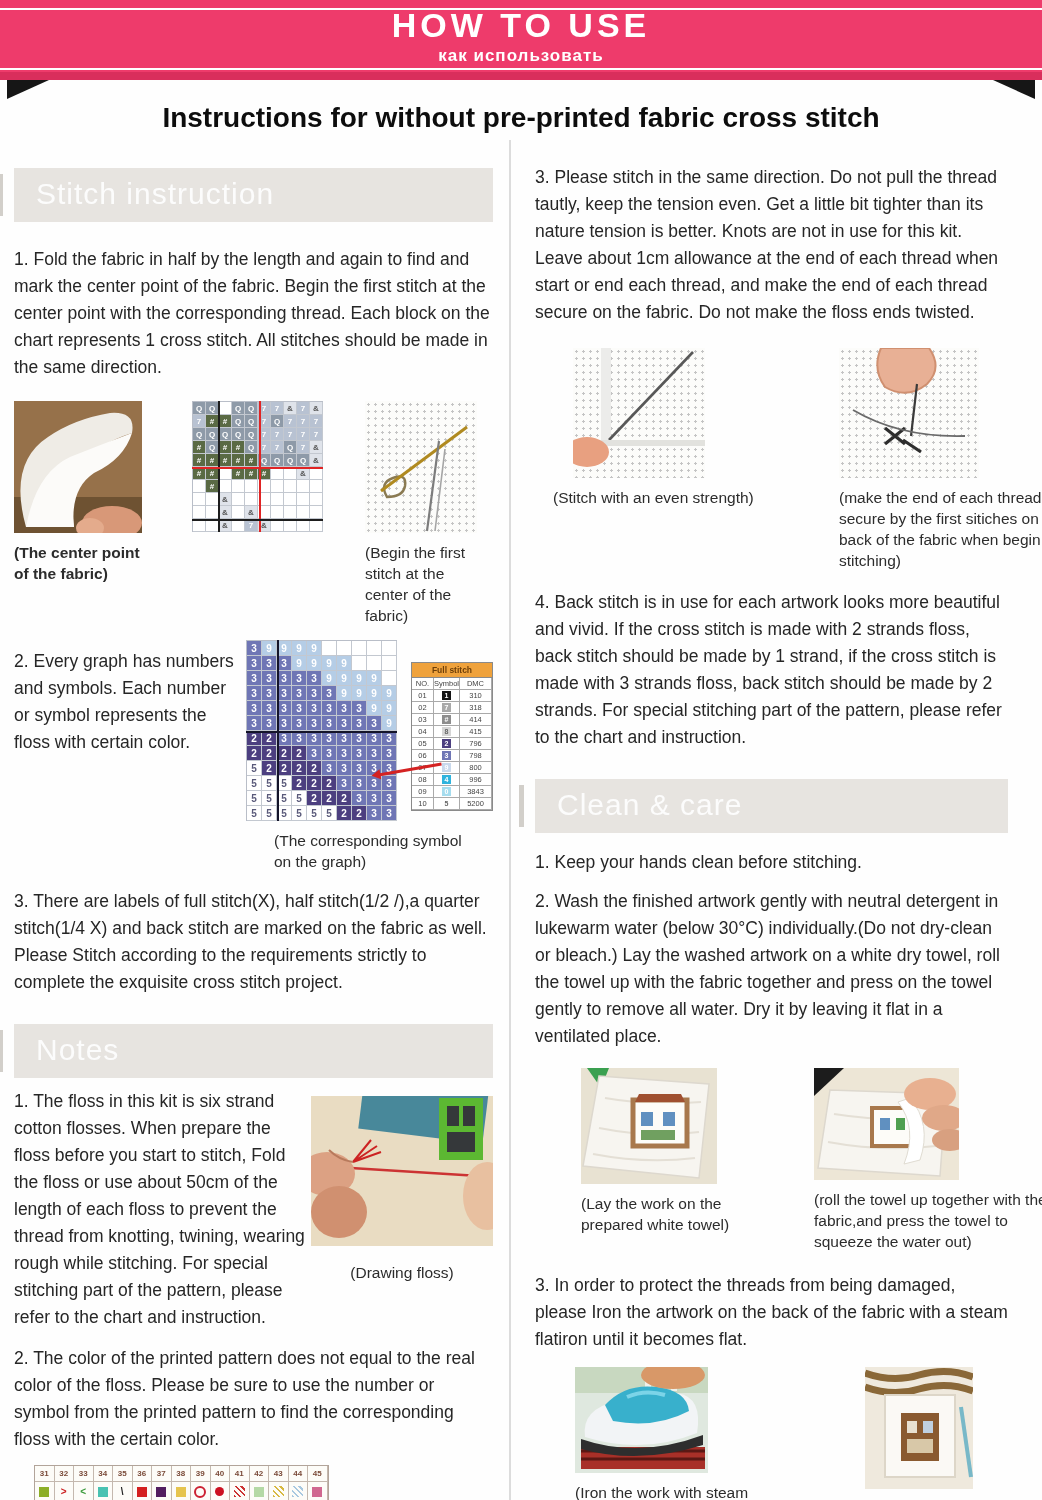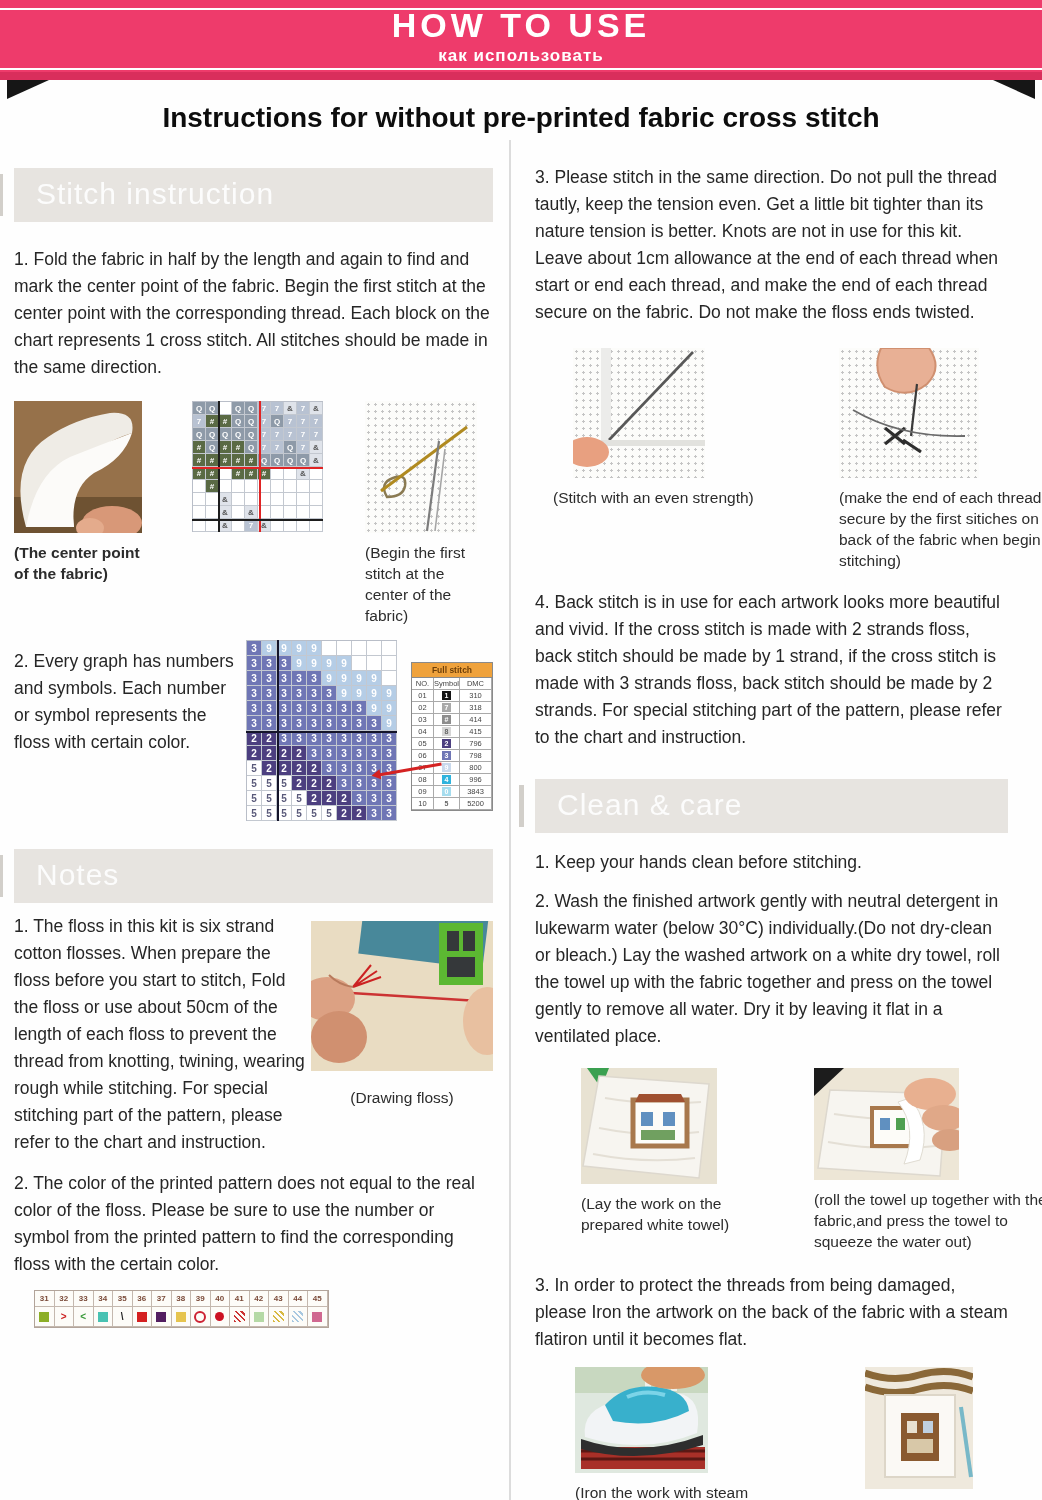--- a/index.html
+++ b/index.html
@@ -425,23 +425,25 @@
                 </div>
                 <div class="mc">3843</div>
                 <div class="mc">10</div>
                 <div class="mc">
                   <span class="msym" style="background: rgb(255, 255, 255); color: rgb(102, 102, 102);">5</span>
                 </div>
                 <div class="mc">5200</div>
               </div>
             <div class="red-arrow" style="left:132px;top:128px;width:64px;"></div>
           </div>
+          <figcaption class="cap" style="width:190px;margin-left:28px;text-align:left;">(The corresponding symbol on the graph)</figcaption>
         </figure>
       </div>
 
+      <p class="para" style="margin-top:16px;">3. There are labels of full stitch(X), half stitch(1/2 /),a quarter stitch(1/4 X) and back stitch are marked on the fabric as well. Please Stitch according to the requirements strictly to complete the exquisite cross stitch project.</p>
 
       <div class="section-header">Notes</div>
 
       <div class="inline-flex" style="margin-top:10px;">
         <p class="para" style="width:300px;margin-top:0;">1. The floss in this kit is six strand cotton flosses. When prepare the floss before you start to stitch, Fold the floss or use about 50cm of the length of each floss to prevent the thread from knotting, twining, wearing rough while stitching. For special stitching part of the pattern, please refer to the chart and instruction.</p>
         <figure class="fig" style="margin:8px 0 0 auto;">
           <div class="photo" style="width:182px;height:150px;">
             <svg viewBox="0 0 182 150" width="182" height="150">
               <rect width="182" height="150" fill="#e9dcc2"></rect>
               <rect x="50" y="-12" width="125" height="52" fill="#48889a" transform="rotate(7 110 14)"></rect>

